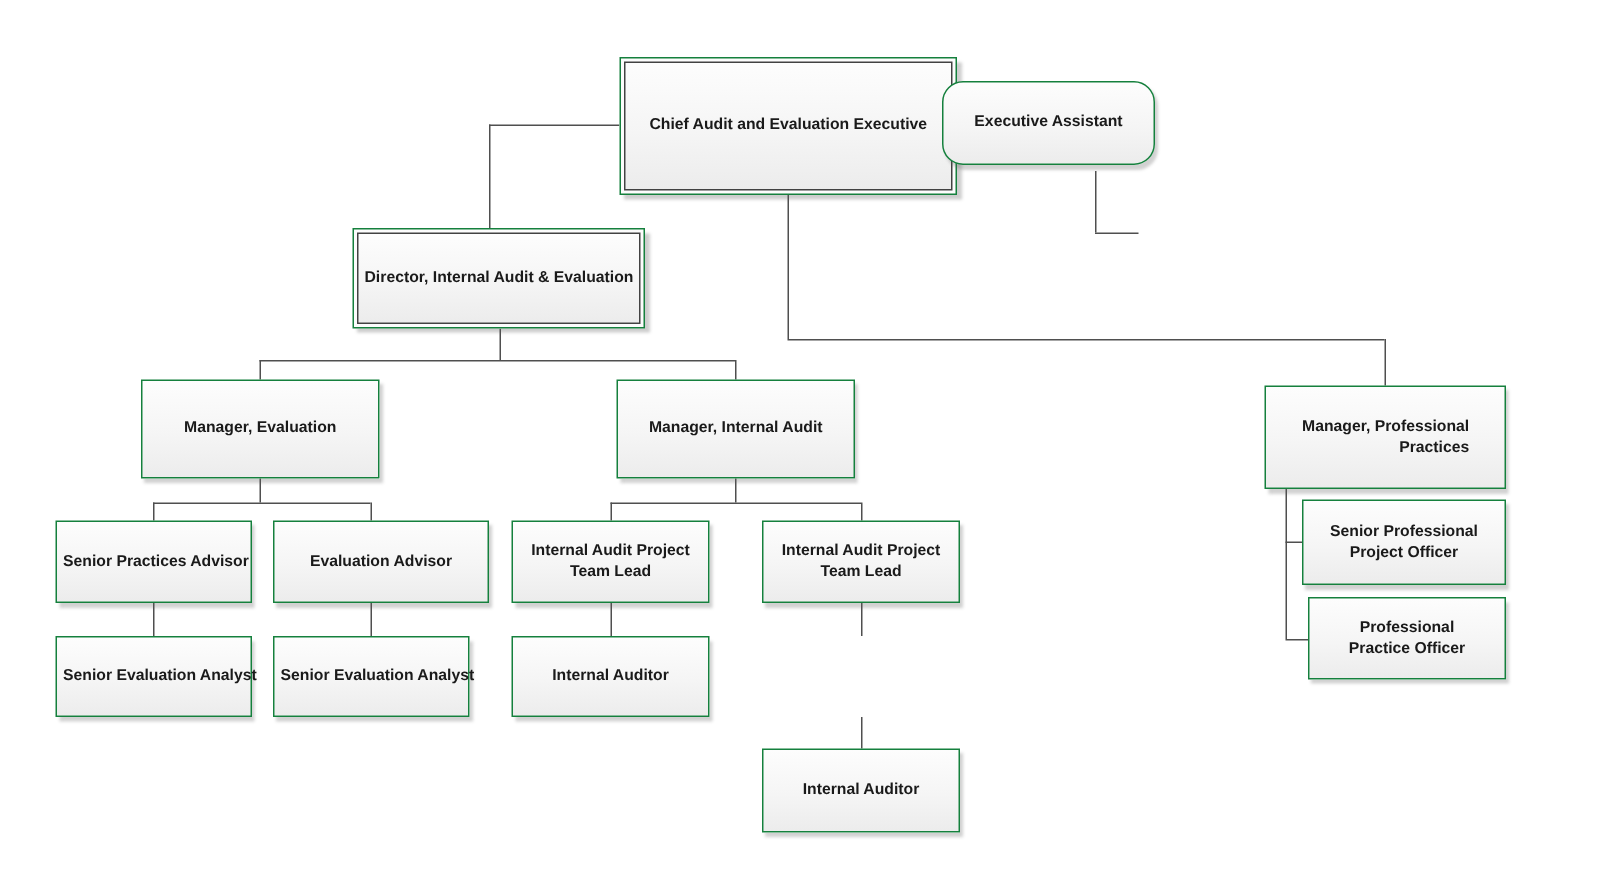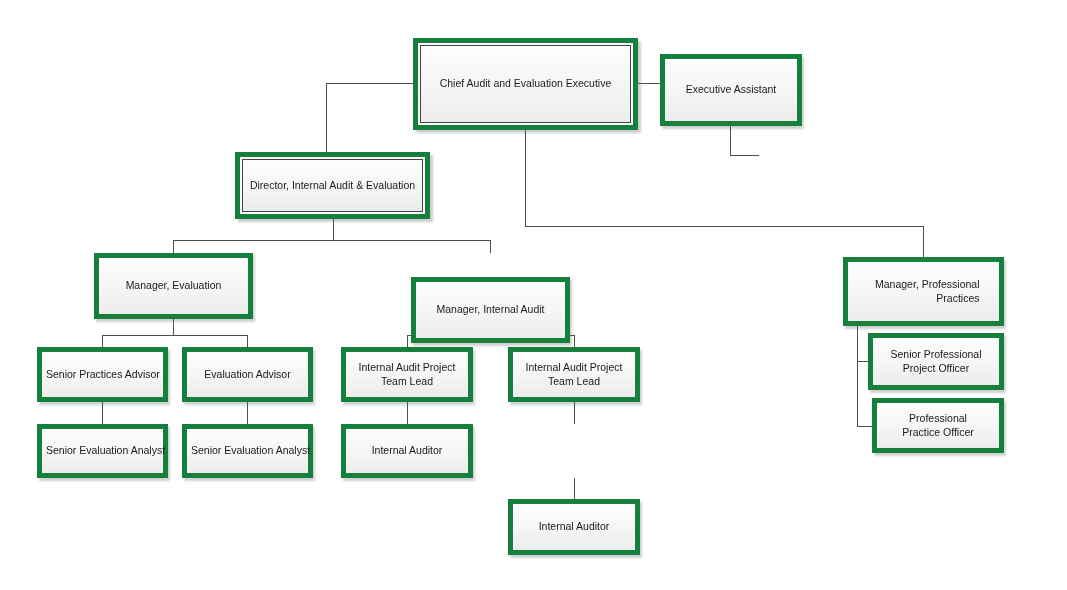--- a/index.html
+++ b/index.html
@@ -7,31 +7,32 @@
     position: relative;
     width: 1067px;
     height: 590px;
     background: #ffffff;
     font-family: "Liberation Sans", sans-serif;
     overflow: hidden;
   }
   .node {
     position: absolute;
     box-sizing: border-box;
-    border: 5px solid #15803d;
+    border: 1px solid #15803d;
     background: linear-gradient(180deg, #fdfdfd 0%, #f5f5f5 55%, #ececec 100%);
     box-shadow: 2px 3px 2px rgba(90,90,90,0.28);
     display: flex;
     align-items: center;
     justify-content: center;
     text-align: center;
     font-size: 10.5px;
     line-height: 1.3;
     color: #1a1a1a;
     cursor: default;
+    font-weight: bold;
   }
   .node .lbl { display: inline-block; max-width: calc(100% - 8px); }
   .node.oneline .lbl { white-space: nowrap; }
   .node.double {
     padding: 2px;
     background: #fcfcfc;
     box-shadow: 3px 3px 2px rgba(90,90,90,0.3);
   }
   .node.double .inner {
     box-sizing: border-box;
@@ -82,48 +83,48 @@
   <div class="ln v" style="left:857px;top:326px;height:100px;"></div>
   <div class="ln h" style="left:857px;top:361px;width:11px;"></div>
   <div class="ln h" style="left:857px;top:426px;width:15px;"></div>
 
   <div class="node double oneline" style="left:413px;top:38px;width:225px;height:92px;">
     <div class="inner">
       <span class="lbl">Chief Audit and Evaluation Executive</span>
     </div>
   </div>
 
-  <div class="node oneline" style="left:660px;top:54px;width:142px;height:72px;">
+  <div class="node oneline" style="left:628px;top:54px;width:142px;height:56px;border-radius:14px;">
     <span class="lbl">Executive Assistant</span>
   </div>
 
 
   <div class="node double oneline" style="left:235px;top:152px;width:195px;height:67px;">
     <div class="inner">
       <span class="lbl">Director, Internal Audit &amp; Evaluation</span>
     </div>
   </div>
 
   <div class="node oneline" style="left:94px;top:253px;width:159px;height:66px;">
     <span class="lbl">Manager, Evaluation</span>
   </div>
 
-  <div class="node oneline" style="left:411px;top:253px;width:159px;height:66px;margin-top:24px;">
+  <div class="node oneline" style="left:411px;top:253px;width:159px;height:66px;">
     <span class="lbl">Manager, Internal Audit</span>
   </div>
 
   <div class="node narrow" style="left:843px;top:257px;width:161px;height:69px;">
     <span class="lbl">Manager, Professional Practices</span>
   </div>
 
   <div class="node oneline" style="left:37px;top:347px;width:131px;height:55px;">
     <span class="lbl">Senior Practices Advisor</span>
   </div>
 
-  <div class="node oneline" style="left:182px;top:347px;width:131px;height:55px;">
+  <div class="node oneline" style="left:182px;top:347px;width:144px;height:55px;">
     <span class="lbl">Evaluation Advisor</span>
   </div>
 
   <div class="node oneline" style="left:37px;top:424px;width:131px;height:54px;">
     <span class="lbl">Senior Evaluation Analyst</span>
   </div>
 
   <div class="node oneline" style="left:182px;top:424px;width:131px;height:54px;">
     <span class="lbl">Senior Evaluation Analyst</span>
   </div>

